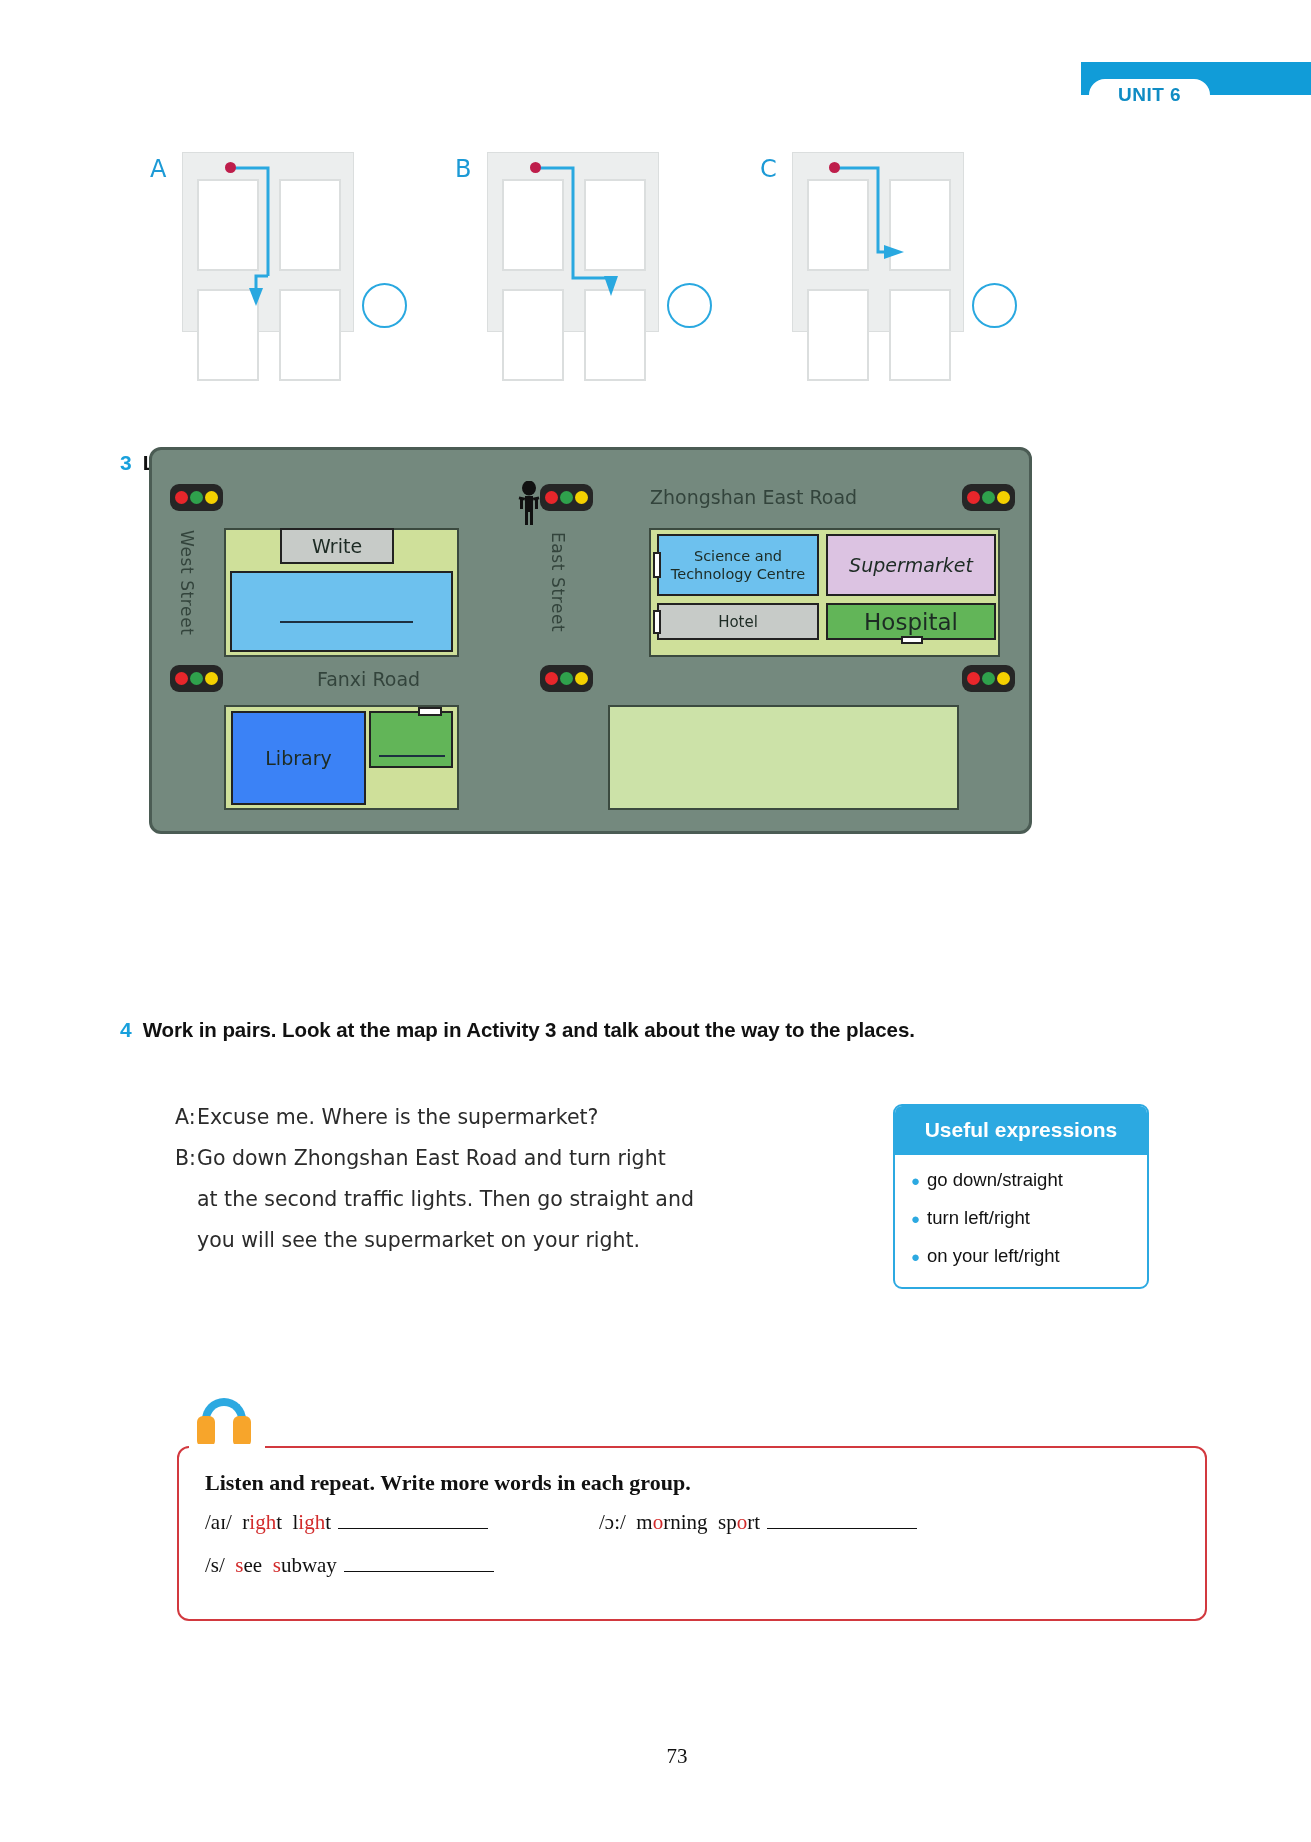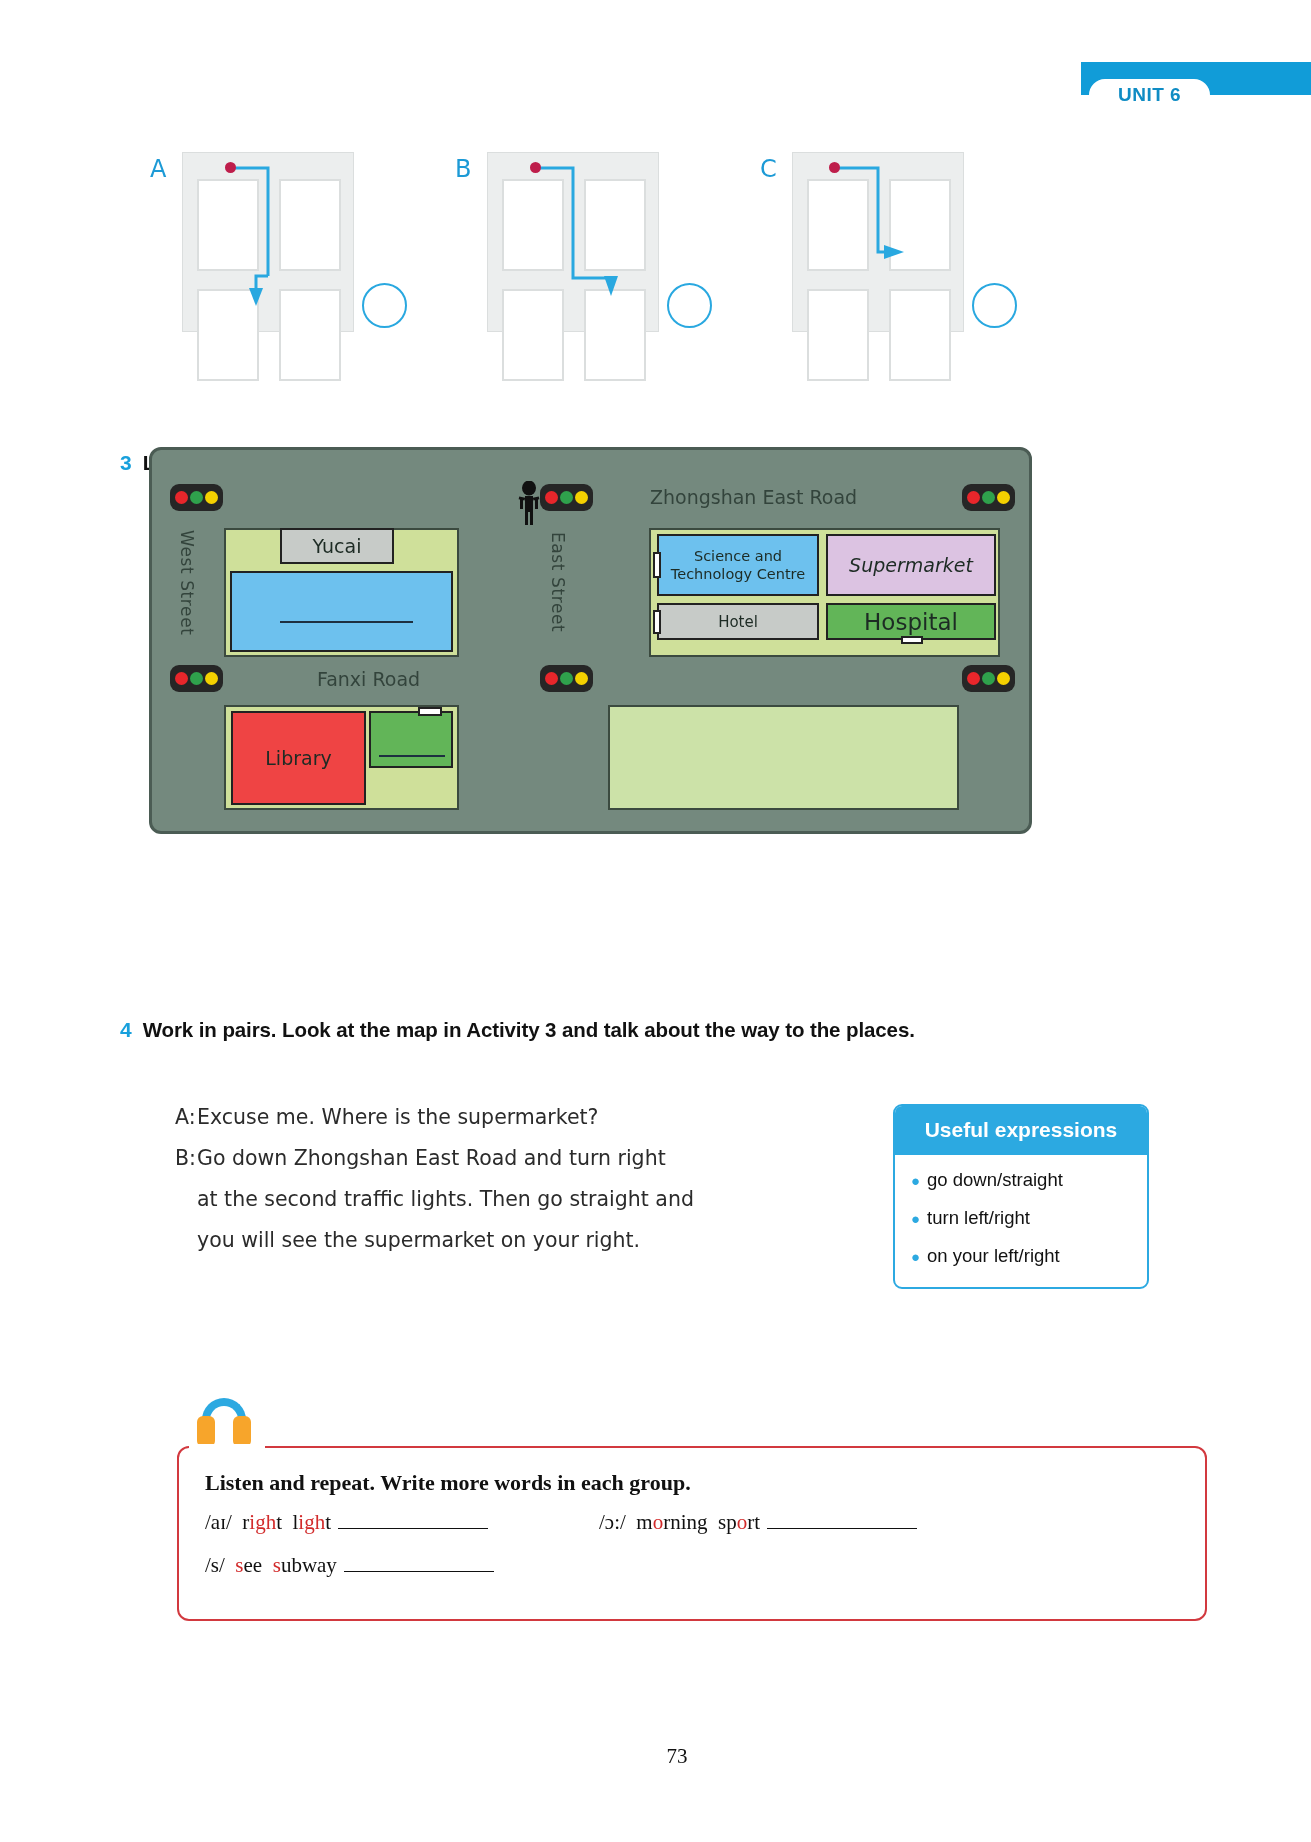--- a/index.html
+++ b/index.html
@@ -122,21 +122,21 @@
 
   .bldg {
     position:absolute; border:2px solid #222; display:flex;
     align-items:center; justify-content:center; text-align:center;
     font-family:"DejaVu Sans", sans-serif; color:#1d2b24;
   }
   .b-grey   { background:#C7CBC8; }
   .b-blue   { background:#6DC1EE; }
   .b-purple { background:#DCC3E2;font-style:italic; }
   .b-green  { background:#62B558; }
-  .b-orange { background:#ef4444; }
+  .b-orange { background:#3b82f6; }
 
   .blankline { position:absolute; height:2px; background:#1d3040; }
   .doorway {
     position:absolute; background:#ffffff; border:2px solid #222;
   }
 
   .person { position:absolute; }
 
   
   .dialogue {
@@ -335,21 +335,21 @@
     </svg>
   </div>
 
   <div class="street-name-v" style="left:25px; top:80px">West Street</div>
   <div class="street-name-v" style="left:396px; top:82px">East Street</div>
   <div class="street-name-v" style="left:820px; top:80px">Yucai Street</div>
   <div class="road-name-h" style="left:498px; top:36px">Zhongshan East Road</div>
   <div class="road-name-h" style="left:165px; top:218px">Fanxi Road</div>
 
   <div class="mapblock lawn" style="left:72px; top:78px; width:235px; height:129px;">
-    <div class="bldg b-grey" style="left:54px; top:-2px; width:114px; height:36px; font-size:19px;">Yucai</div>
+    <div class="bldg b-grey" style="left:54px; top:-2px; width:114px; height:36px; font-size:19px;">Write</div>
     <div class="bldg b-blue" style="left:4px; top:41px; width:223px; height:81px;">
       <span class="blankline" style="left:48px; top:48px; width:133px;"></span>
     </div>
   </div>
 
   <div class="mapblock lawn" style="left:456px; top:78px; width:351px; height:129px;margin-left:41px;">
     <div class="bldg b-blue" style="left:6px; top:4px; width:162px; height:62px; font-size:14.5px; line-height:1.25; padding:0 4px;">
       <span>Science and Technology Centre</span>
     </div>
     <div class="doorway" style="left:2px; top:22px; width:8px; height:26px;"></div>

